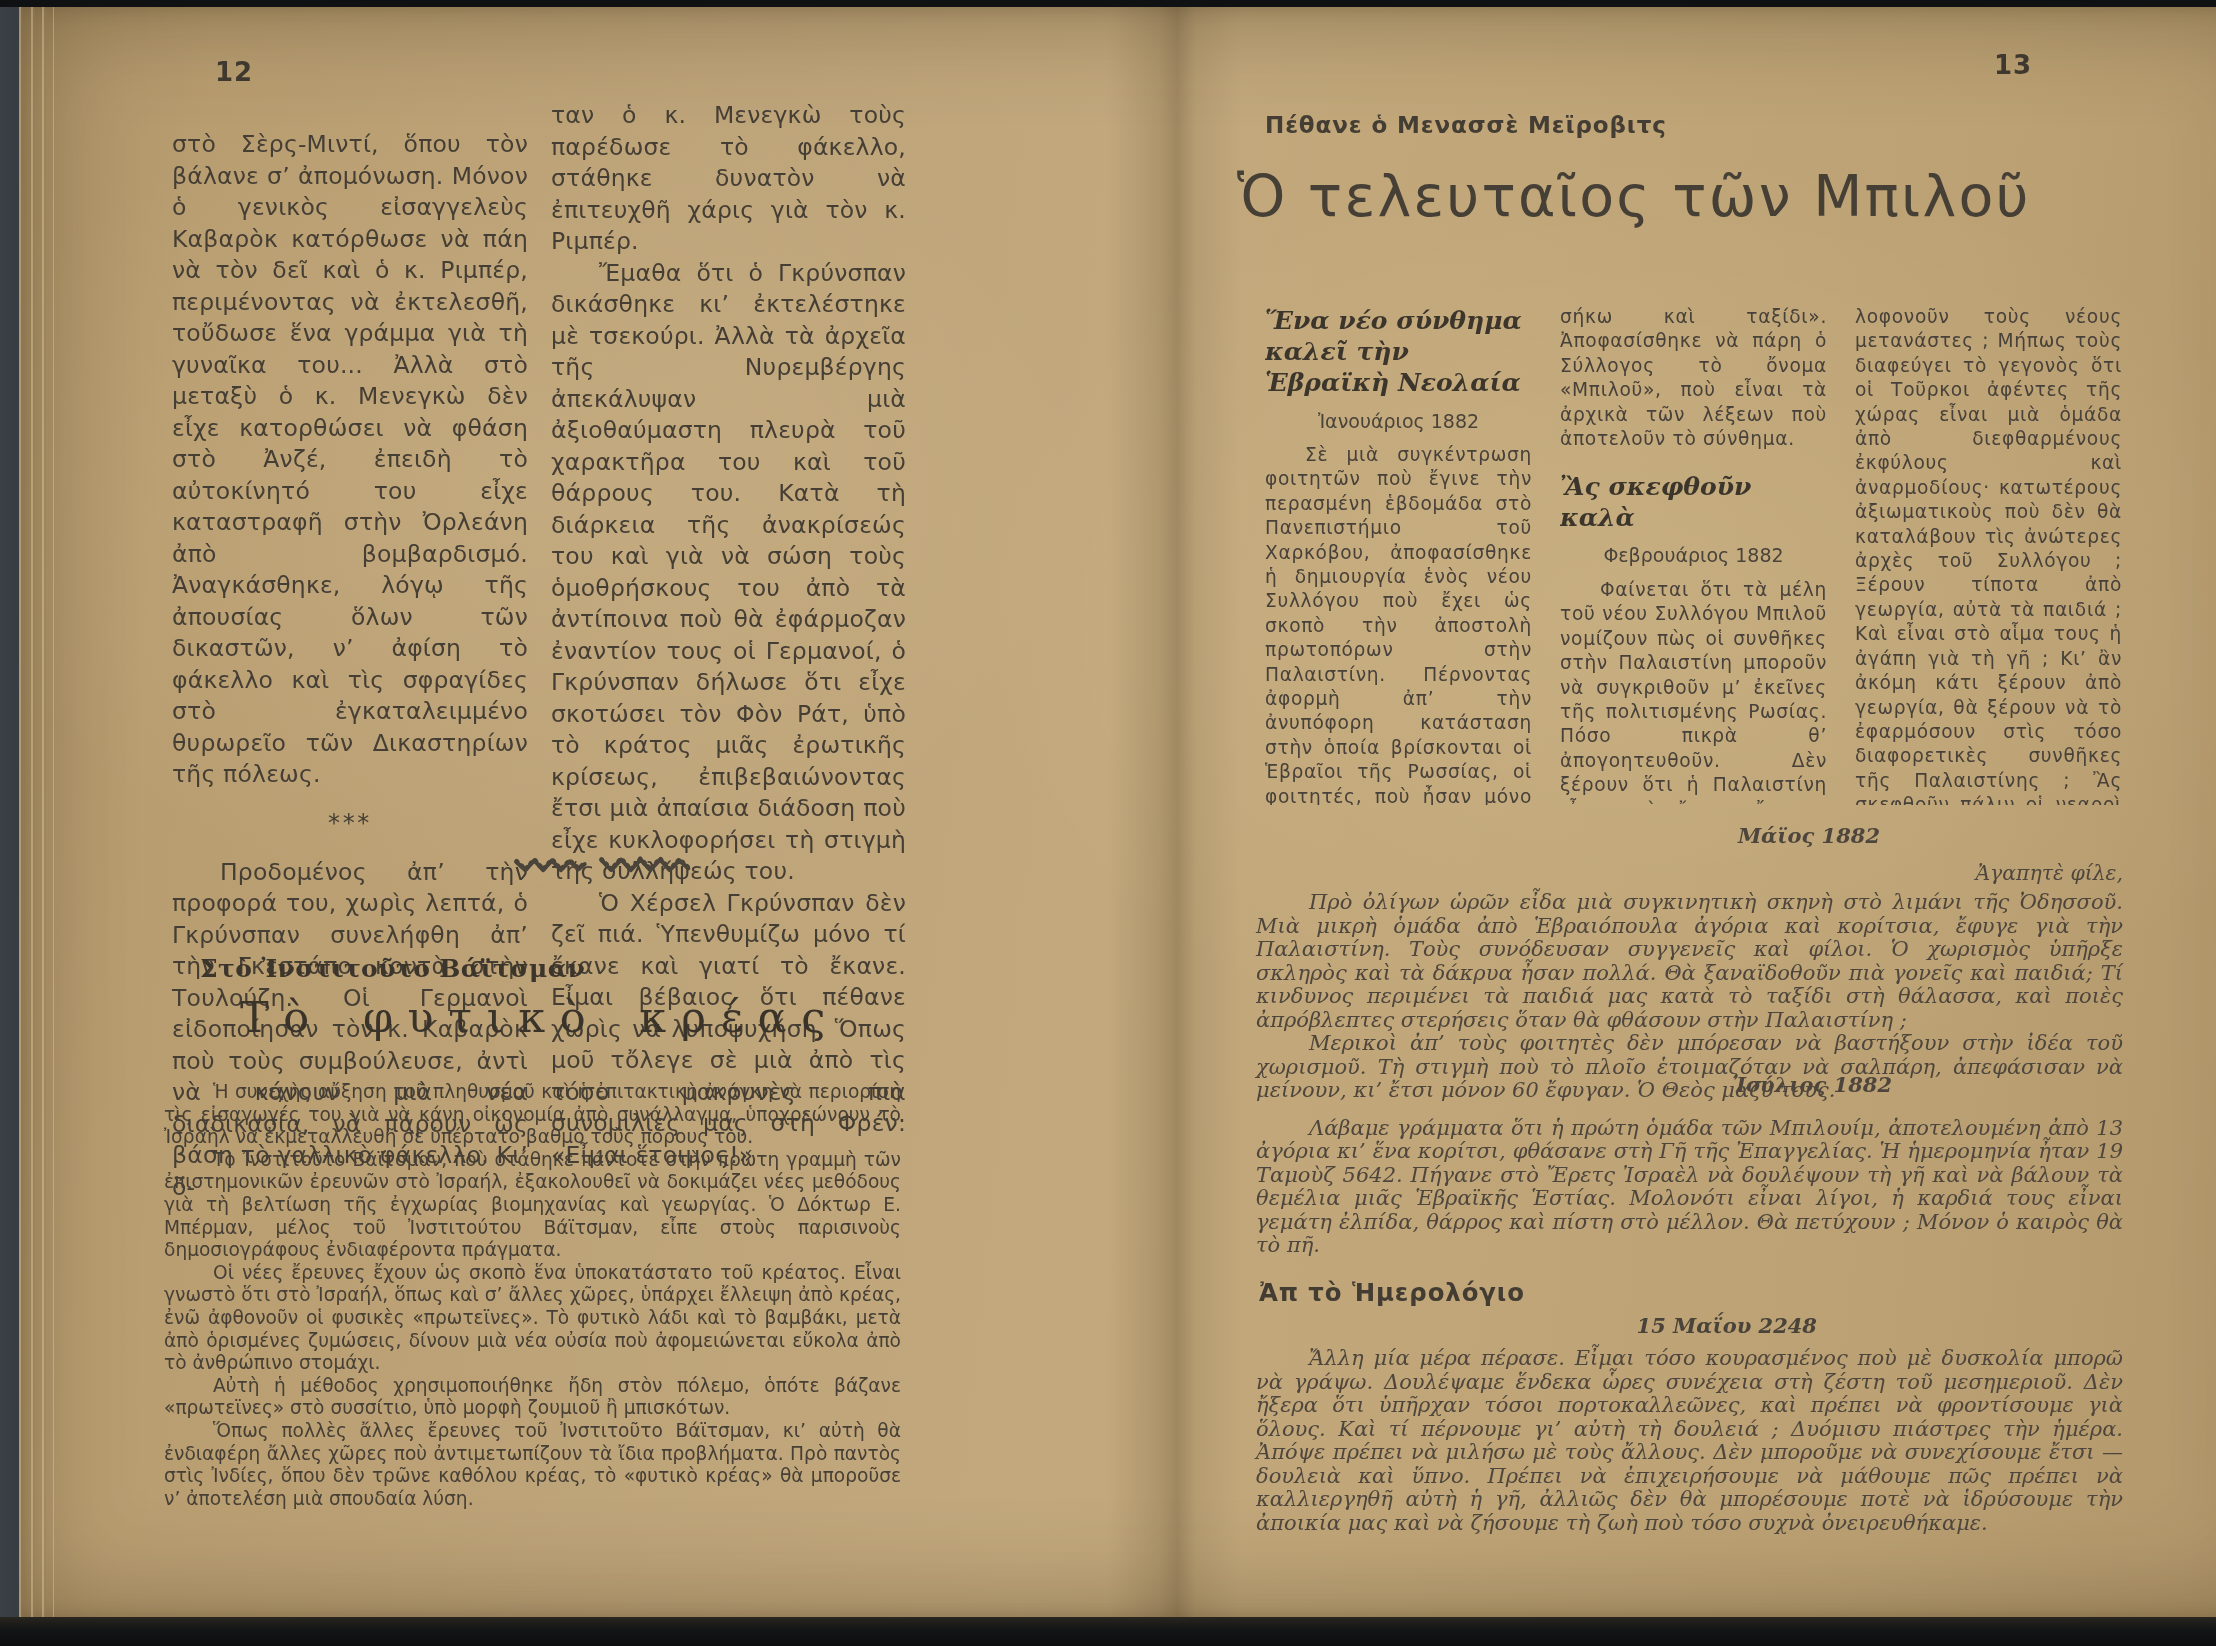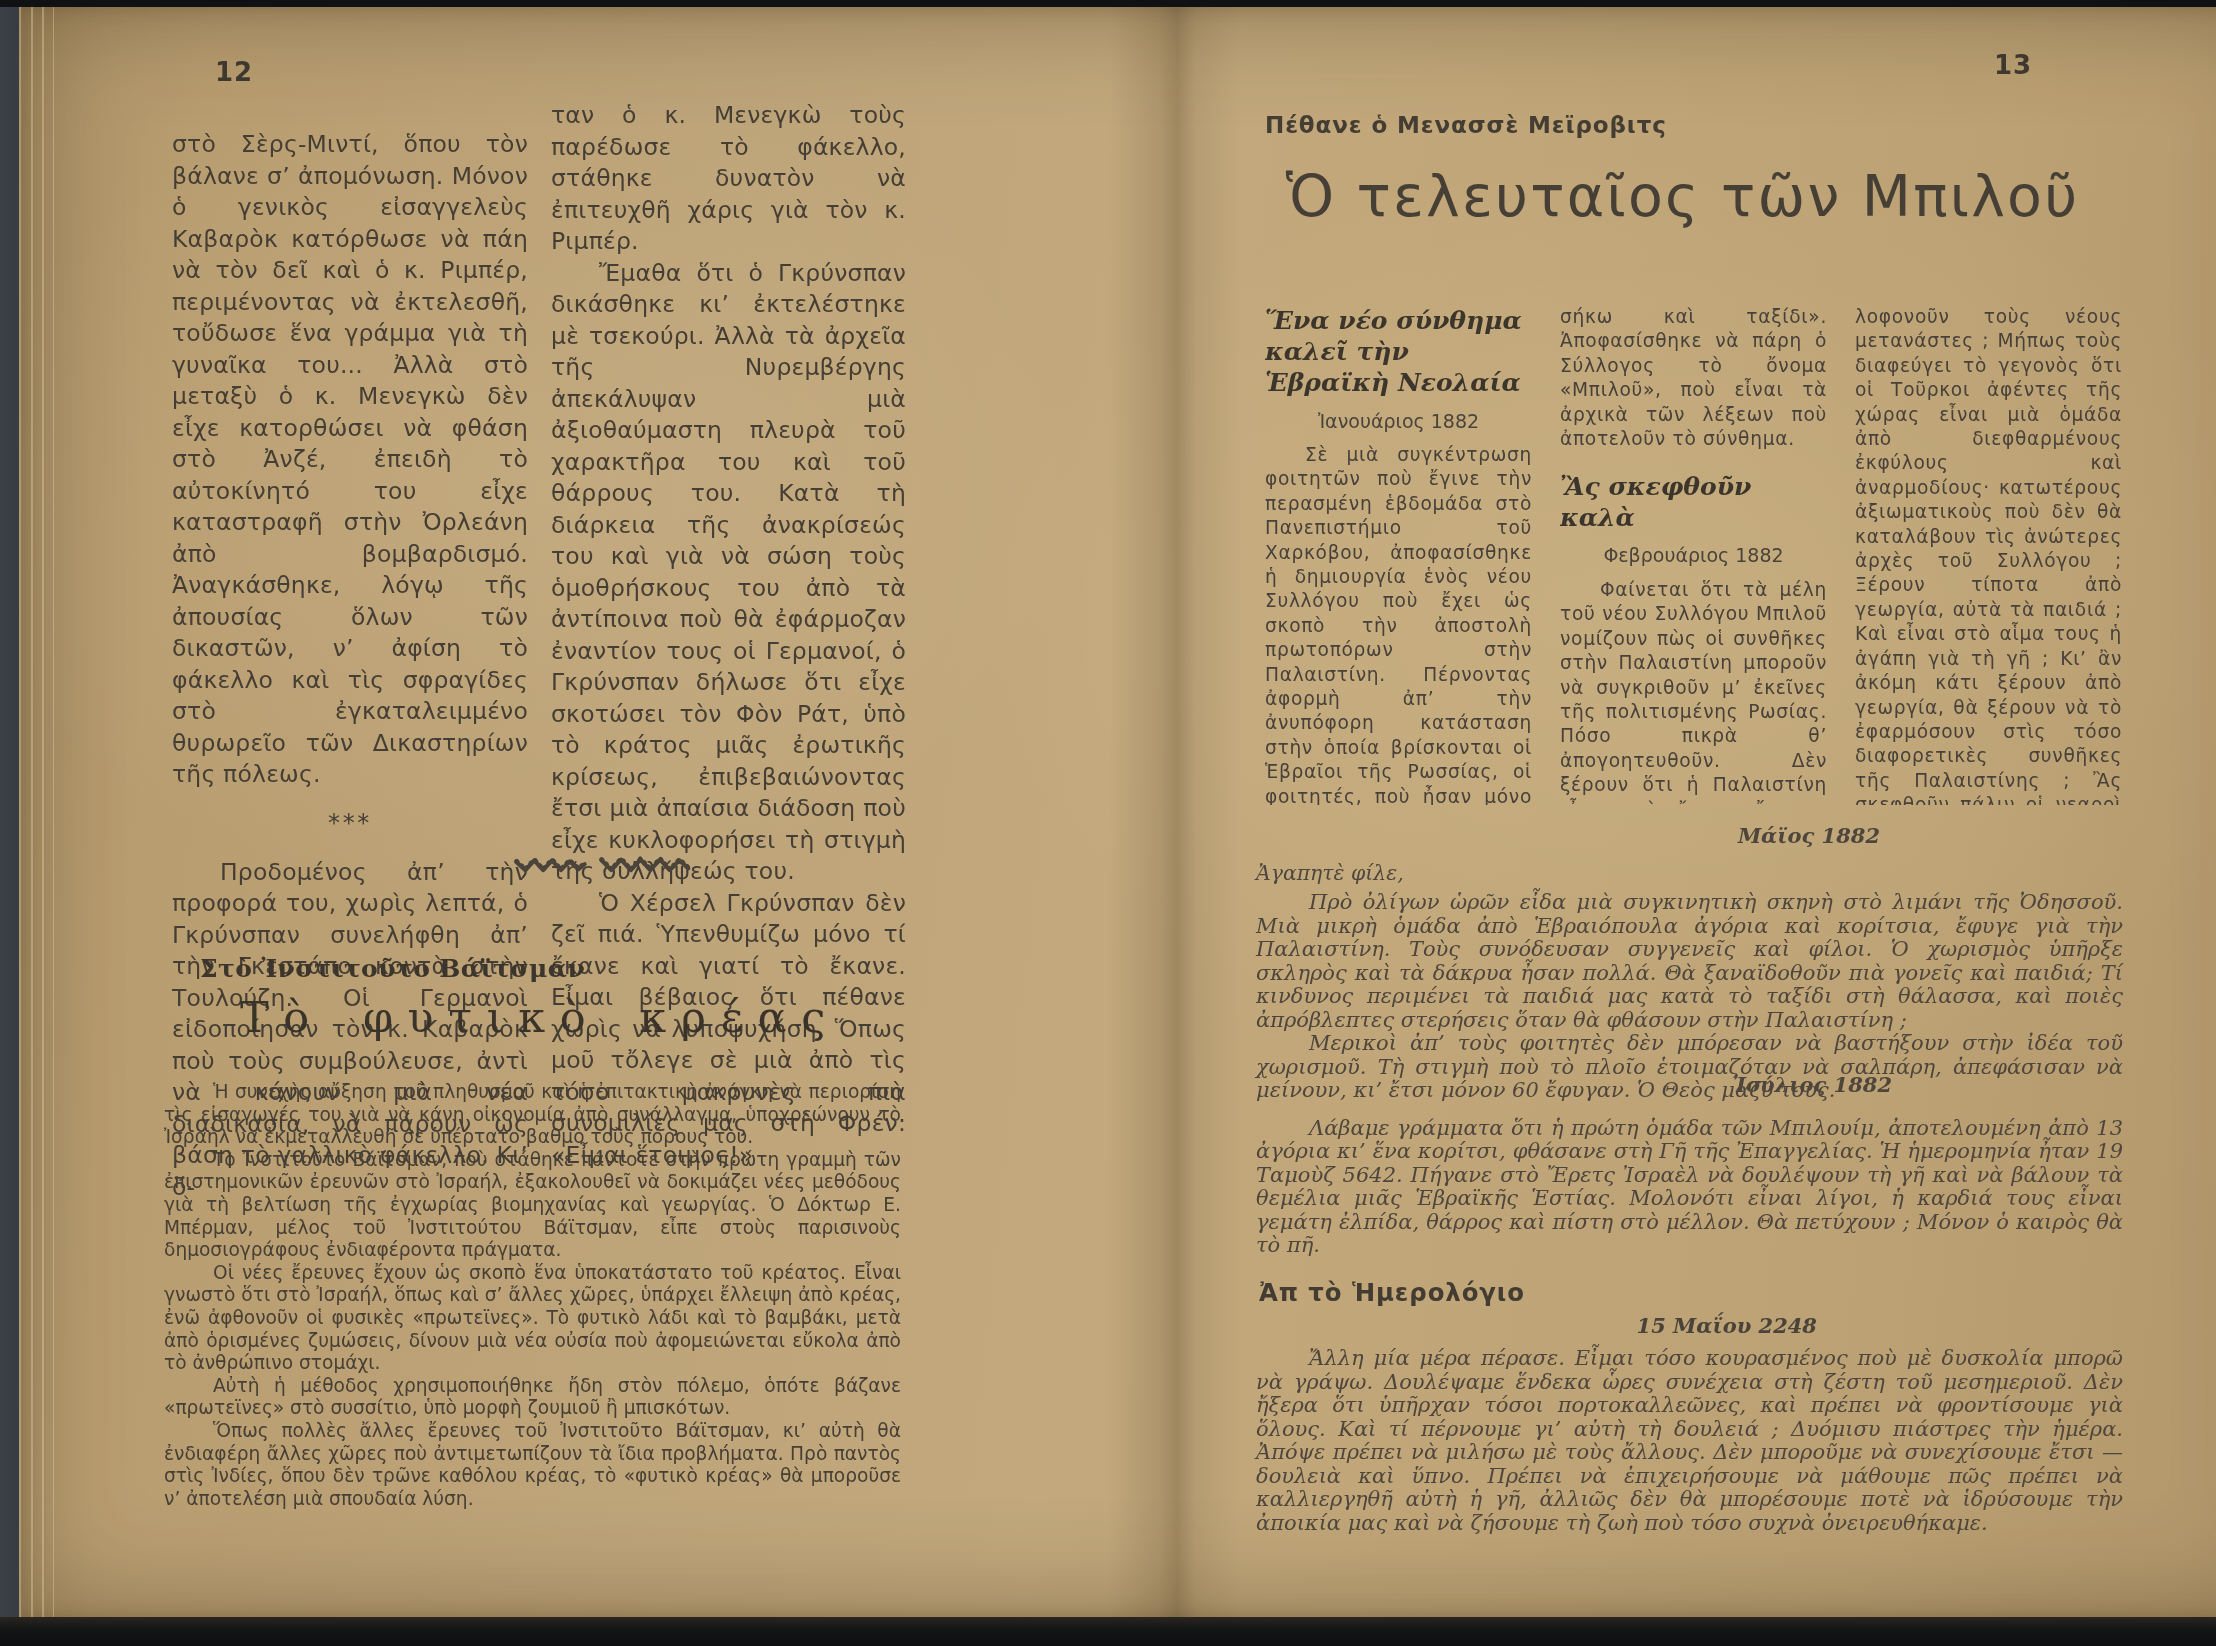--- a/index.html
+++ b/index.html
@@ -47,40 +47,40 @@
   .title-left{position:absolute;left:172px;top:992px;width:736px;text-align:center;
     font-family:"DejaVu Serif",serif;font-size:43px;color:#3a332a;
     letter-spacing:.34em;word-spacing:.25em;}
   .section-body{position:absolute;left:164px;top:1081px;width:737px;
     font-size:18.6px;line-height:22.6px;text-align:justify;color:#463f35;}
   .section-body p{margin:0;text-indent:49px;}
 
   
   .kicker-right{position:absolute;left:1265px;top:112px;font-size:23px;font-weight:700;
     color:#443d33;letter-spacing:0.9px;}
-  .title-right{position:absolute;left:1237px;top:163px;width:891px;text-align:center;
+  .title-right{position:absolute;left:1237px;top:163px;width:891px;
     font-size:57px;font-weight:400;color:#463f35;letter-spacing:2.2px;}
   .columns{position:absolute;left:1265px;top:305px;width:857px;display:flex;gap:28px;}
   .col{width:267px;height:500px;overflow:hidden;}
   .col-heading{font-family:"DejaVu Serif",serif;font-style:italic;font-weight:700;
     font-size:25px;line-height:31px;color:#3c352b;margin:0 0 11.5px 0;}
   .col-heading.inner{margin-top:19.5px;}
   .col-date{font-size:19px;text-align:center;color:#4a433a;margin:0 0 11.5px 0;}
   .col-body{font-size:18.6px;line-height:24.4px;text-align:justify;letter-spacing:0.7px;color:#48413б;}
   .col-body, .col-cont{font-size:18.6px;line-height:24.4px;text-align:justify;letter-spacing:0.7px;color:#48413a;margin:0;}
   .col-body.first-indent{text-indent:40px;}
 
   .letter{position:absolute;left:1256px;width:867px;font-family:"DejaVu Serif",serif;
     font-style:italic;color:#4e463d;}
   .letter .ldate{text-align:right;font-size:21px;font-weight:600;margin:0;}
   .letter .sal{font-size:20.4px;margin:0;}
   .letter p.lp{font-size:21px;line-height:23.5px;text-align:justify;margin:0;text-indent:53px;}
   #letter-may{top:823px;}
   #letter-may .ldate{padding-right:243px;}
-  #letter-may .sal{margin:13.3px 0 6.2px 0;}
+  #letter-may .sal{margin:13.3px 0 6.2px 0;text-align:right;}
   #letter-july{top:1072px;}
   #letter-july .ldate{padding-right:231px;margin-bottom:19.5px;}
   .diary-heading{position:absolute;left:1259px;top:1278px;font-size:24.4px;font-weight:700;
     color:#433c32;letter-spacing:0.9px;}
   #diary-date{position:absolute;left:1256px;top:1313px;width:867px;text-align:right;
     padding-right:306px;box-sizing:border-box;font-family:"DejaVu Serif",serif;
     font-style:italic;font-weight:700;font-size:21px;color:#4a433a;}
   #diary-body{position:absolute;left:1256px;top:1347px;width:867px;
     font-family:"DejaVu Serif",serif;font-style:italic;font-size:21px;line-height:23.5px;
     text-align:justify;color:#4e463d;}

